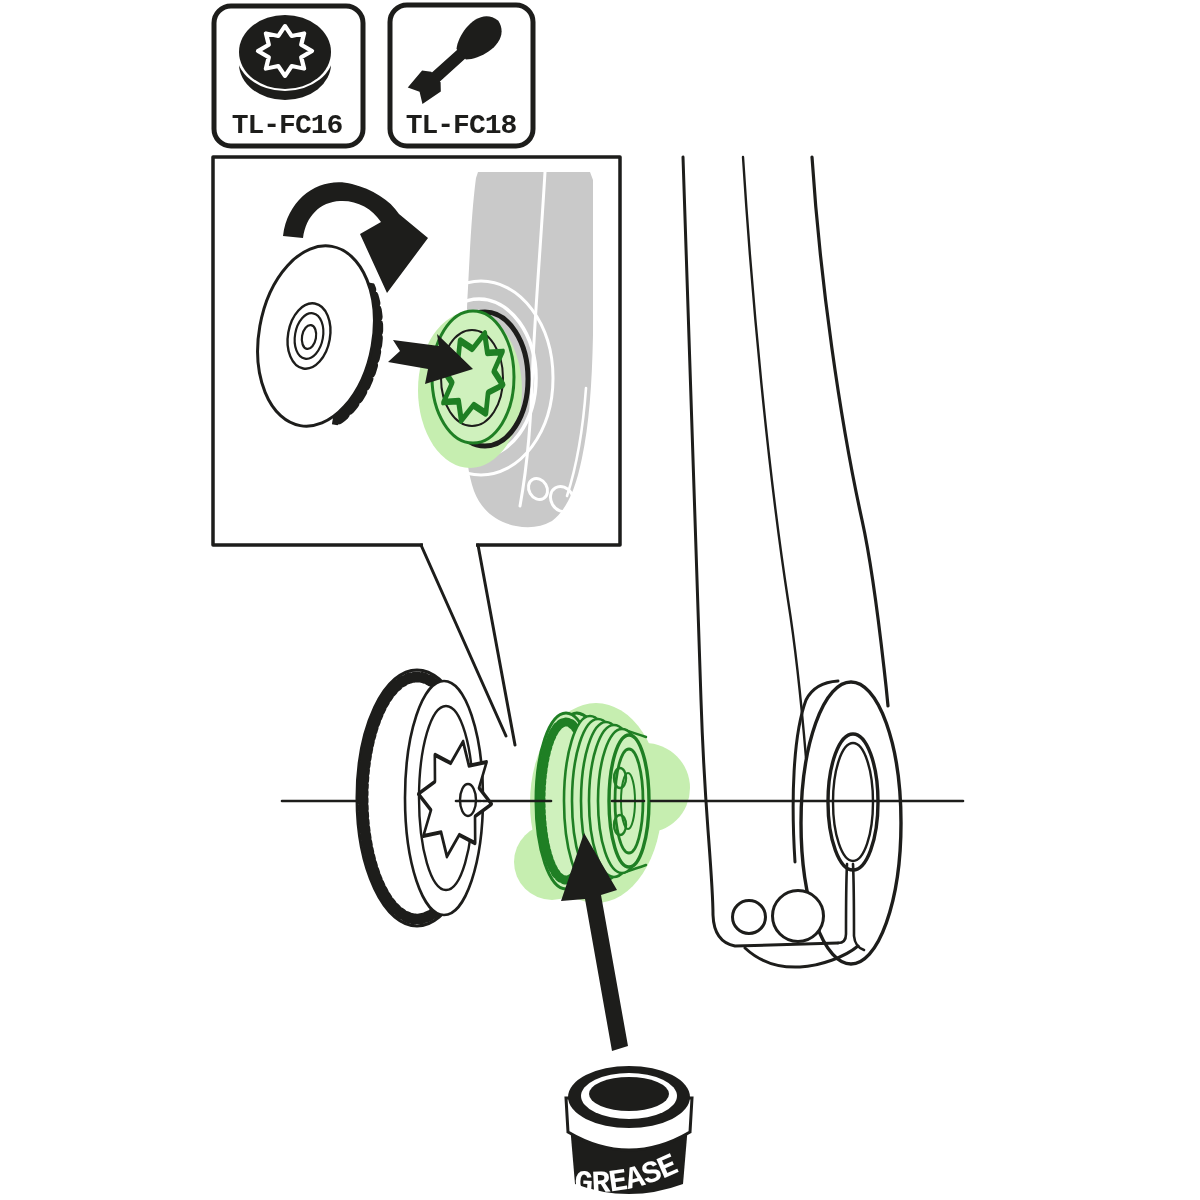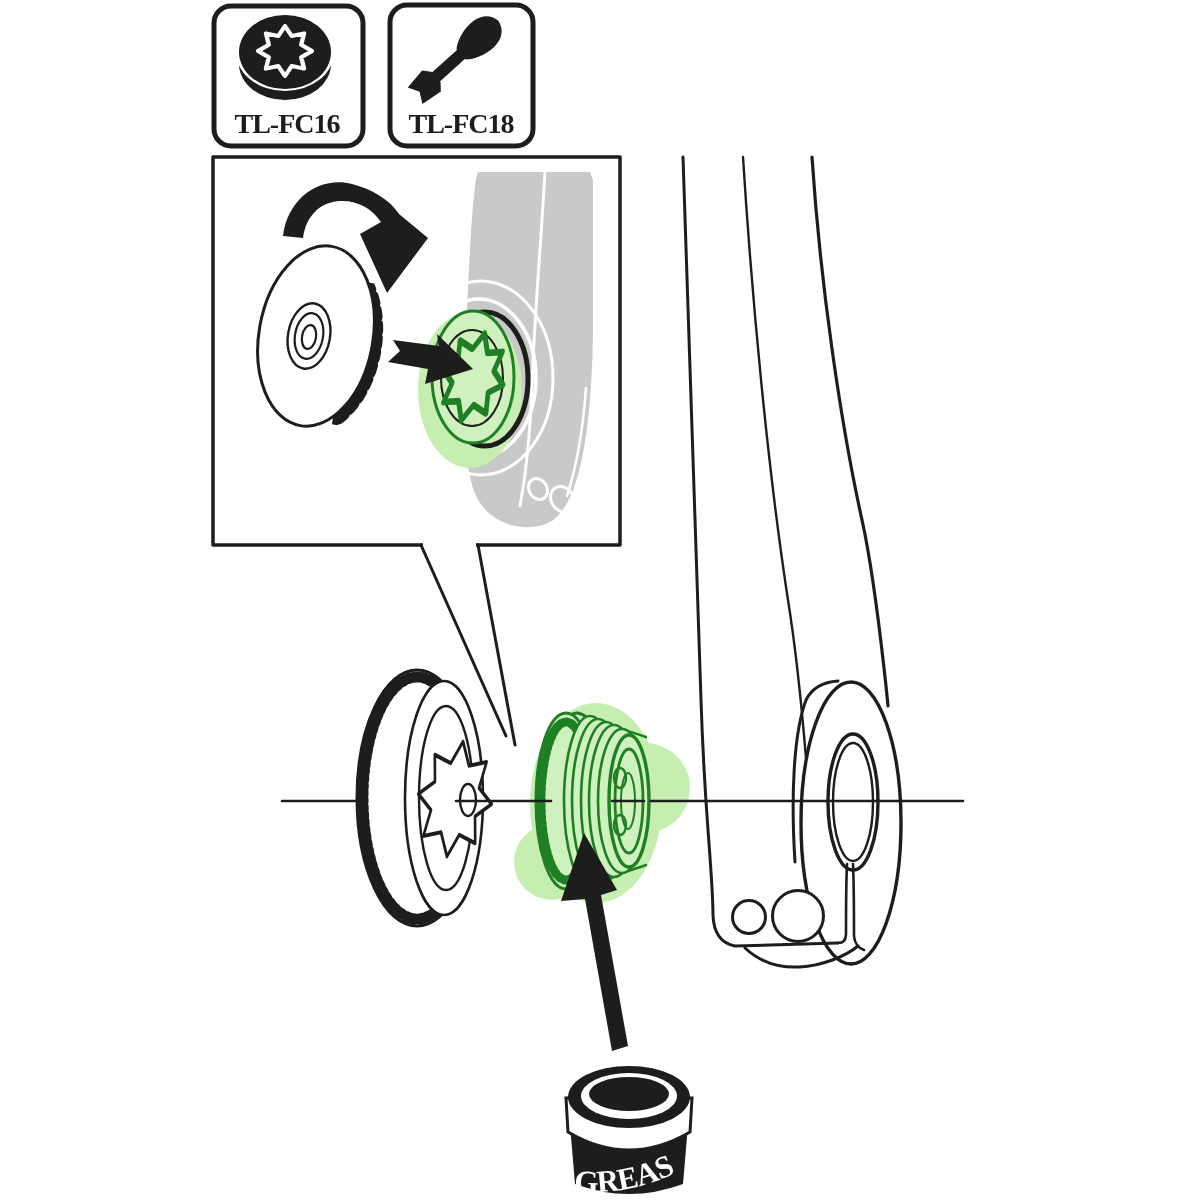--- a/index.html
+++ b/index.html
@@ -1,17 +1,17 @@
 <!DOCTYPE html>
 <html style="--background: #ffffff; --line: #1d1d1b; --crank-gray: #c9c9c9; --green-stroke: #1f7f24; --green-fill: #cff1bd; --green-glow: #c6eeb0;"><head>
 <meta charset="utf-8">
 <style>
   html,body{margin:0;padding:0;background:#fff;}
   .stage{width:1200px;height:1200px;position:relative;background:var(--background,#fff);
-         font-family:Liberation Serif, serif;}
+         font-family:Liberation Mono, monospace;}
   svg{display:block;}
   .ln{stroke:var(--line,#1d1d1b);fill:none;stroke-linecap:round;stroke-linejoin:round;}
   .lnf{stroke:var(--line,#1d1d1b);fill:#ffffff;stroke-linejoin:round;}
   .blk{fill:var(--line,#1d1d1b);stroke:none;}
   .gray{fill:var(--crank-gray,#c9c9c9);stroke:none;}
   .wln{stroke:#ffffff;fill:none;stroke-linecap:round;}
   .gln{stroke:var(--green-stroke,#1f7f24);fill:none;stroke-linecap:round;}
   .glf{stroke:var(--green-stroke,#1f7f24);fill:var(--green-fill,#cff1bd);stroke-linejoin:round;}
   .glow{fill:var(--green-glow,#c6eeb0);stroke:none;}
   .badge-label{font-weight:700;font-size:28px;fill:var(--line,#1d1d1b);letter-spacing:-1px;}

